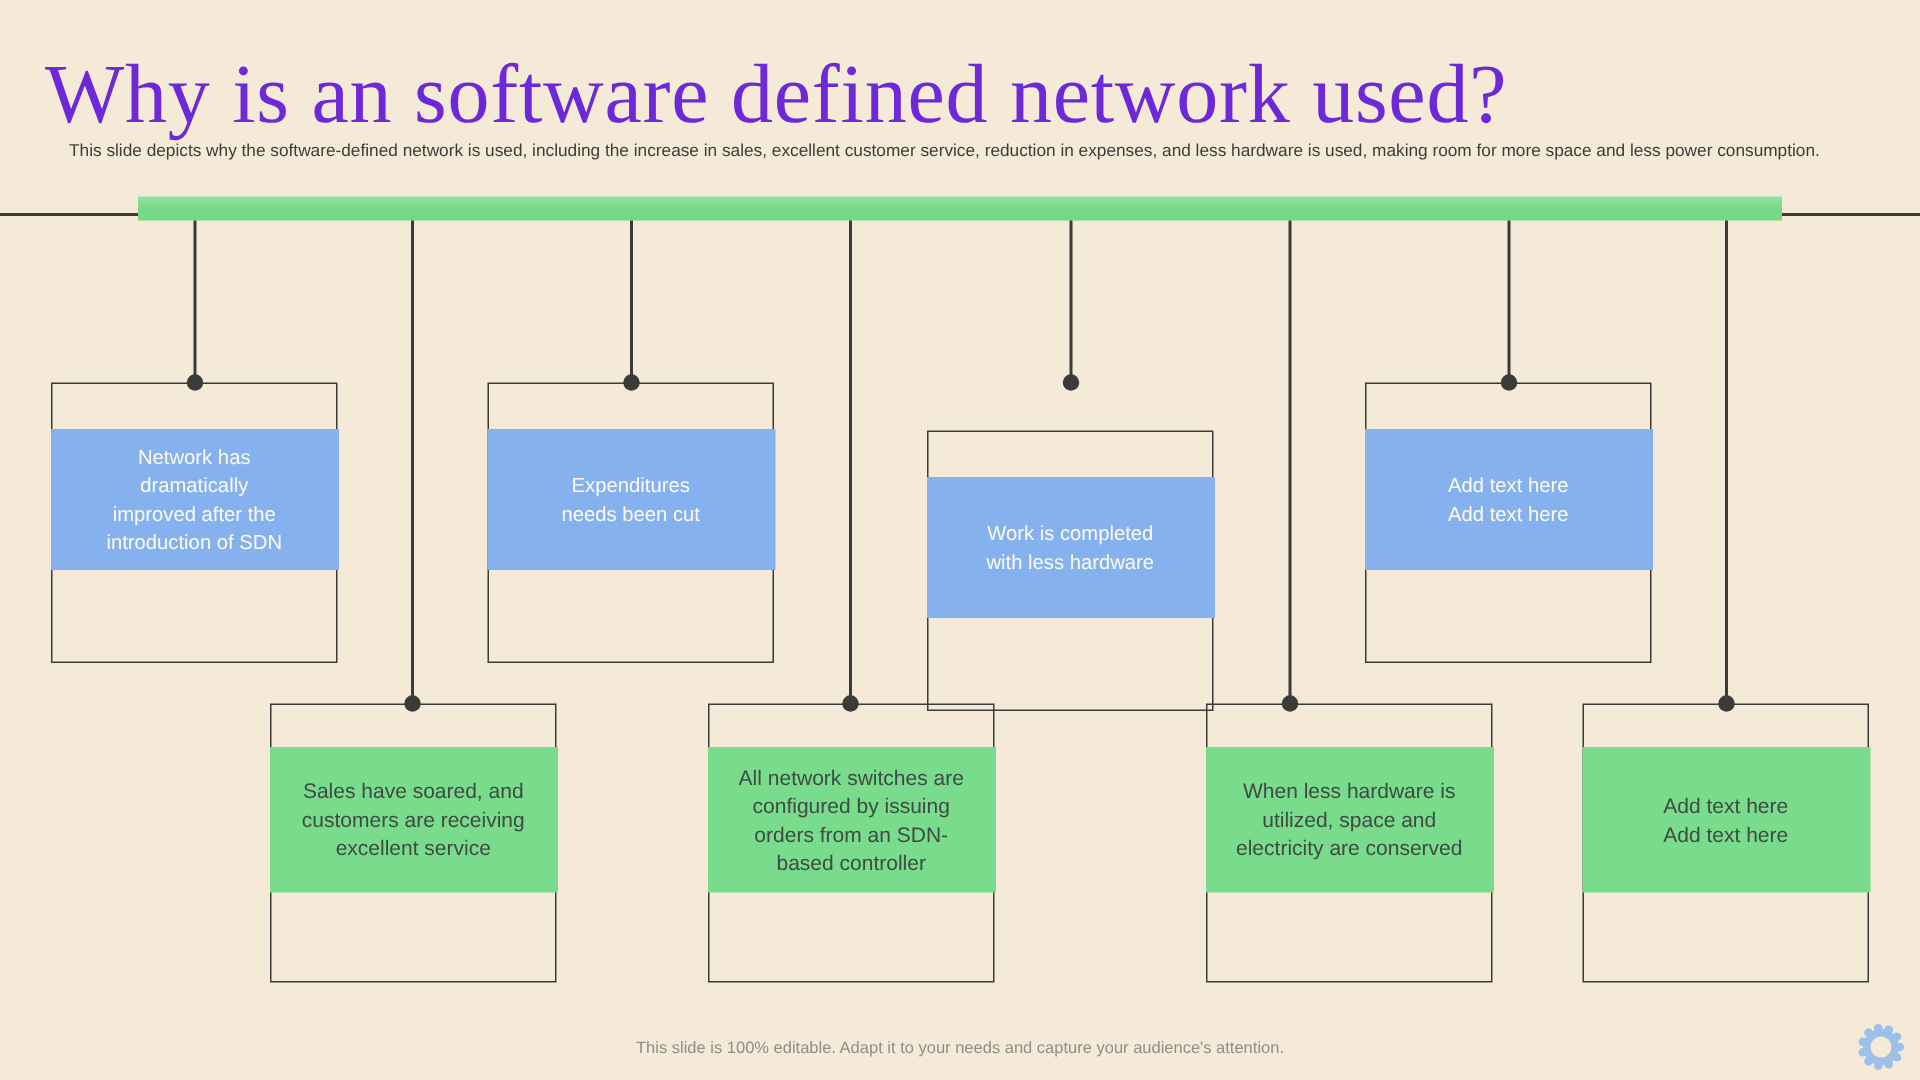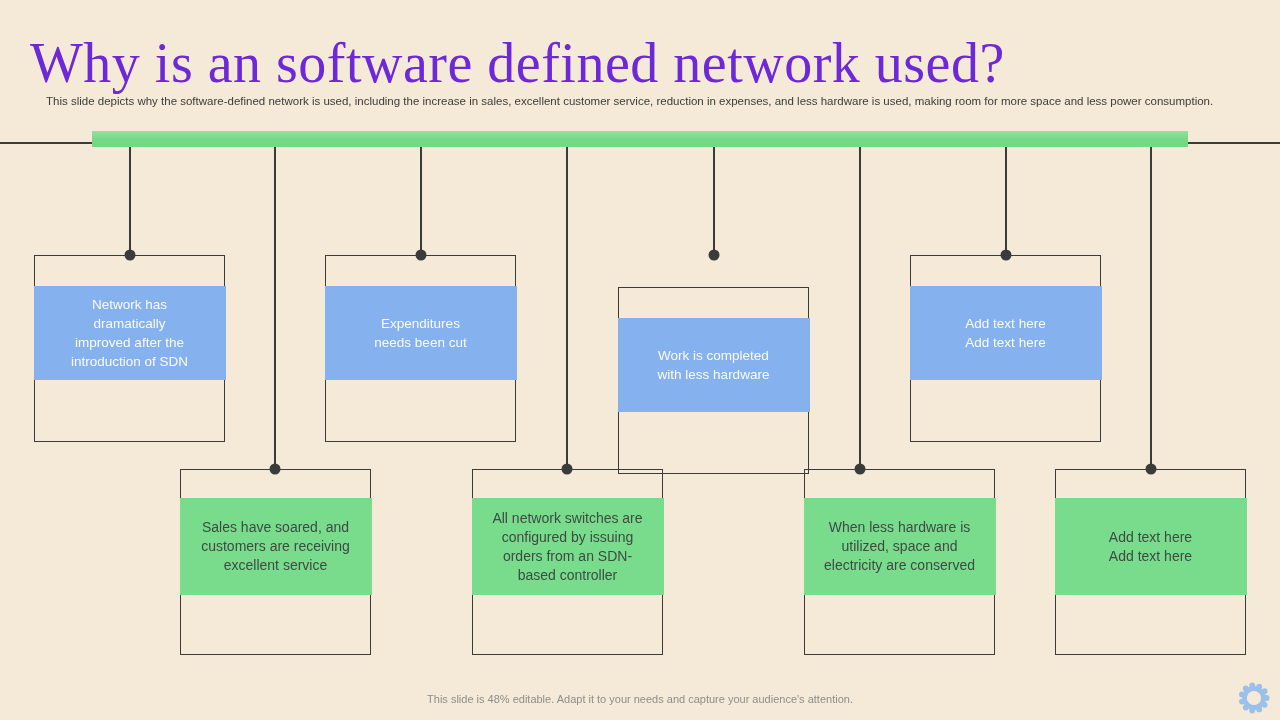--- a/index.html
+++ b/index.html
@@ -142,21 +142,21 @@
 
   <div class="dot" style="left:130px;top:255px"></div>
   <div class="dot" style="left:421px;top:255px"></div>
   <div class="dot" style="left:714px;top:255px"></div>
   <div class="dot" style="left:1006px;top:255px"></div>
   <div class="dot" style="left:275px;top:469px"></div>
   <div class="dot" style="left:567px;top:469px"></div>
   <div class="dot" style="left:860px;top:469px"></div>
   <div class="dot" style="left:1151px;top:469px"></div>
 
-  <div class="footer">This slide is 48% editable. Adapt it to your needs and capture your audience's attention.</div>
+  <div class="footer">This slide is 100% editable. Adapt it to your needs and capture your audience's attention.</div>
 
   <svg class="gear" viewBox="0 0 40 40">
     <g fill="#9cc0ea">
       <circle cx="34.0" cy="20.0" r="3.2"></circle>
       <circle cx="31.8" cy="27.6" r="3.2"></circle>
       <circle cx="25.8" cy="32.7" r="3.2"></circle>
       <circle cx="18.0" cy="33.9" r="3.2"></circle>
       <circle cx="10.8" cy="30.6" r="3.2"></circle>
       <circle cx="6.6" cy="23.9" r="3.2"></circle>
       <circle cx="6.6" cy="16.1" r="3.2"></circle>

